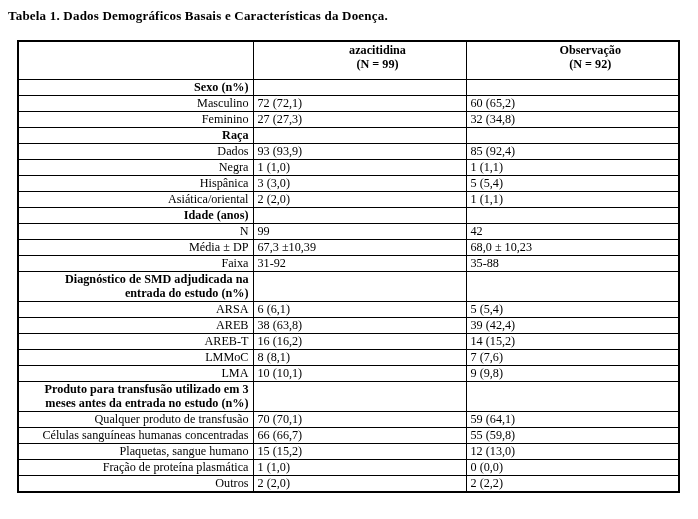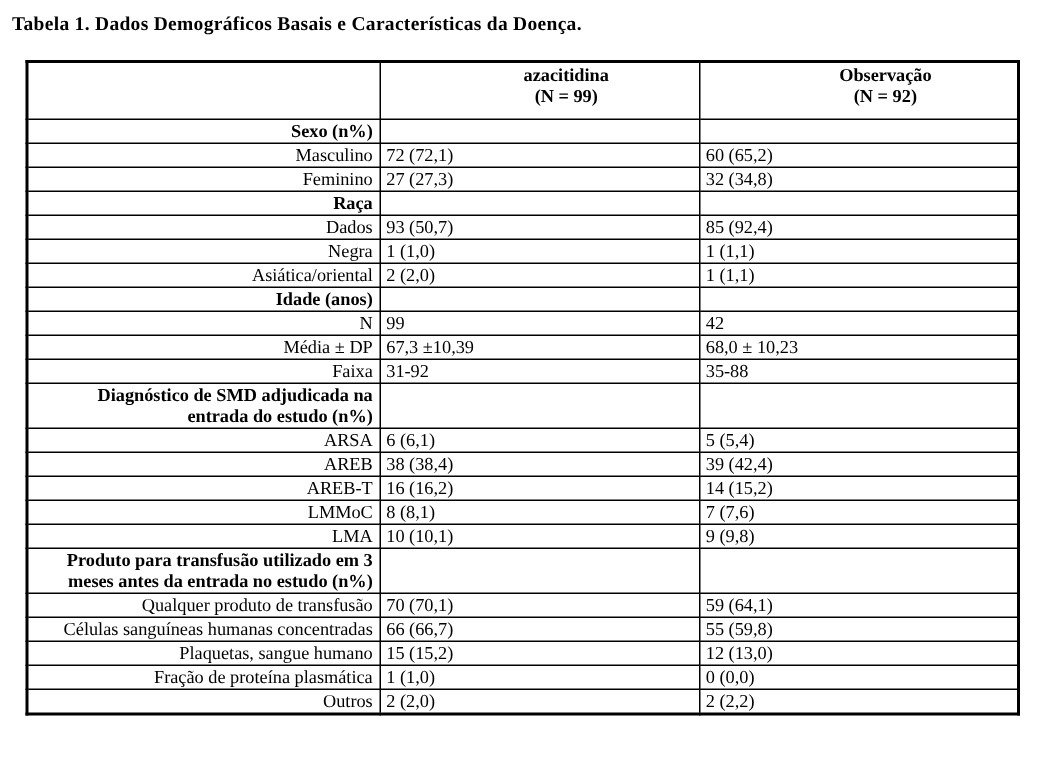--- a/index.html
+++ b/index.html
@@ -101,29 +101,34 @@
           <td class="val">27 (27,3)</td>
           <td class="val">32 (34,8)</td>
         </tr>
         <tr>
           <td class="c1 section">Raça</td>
           <td class="val section"></td>
           <td class="val section"></td>
         </tr>
         <tr>
           <td class="c1">Dados</td>
-          <td class="val">93 (50,7)</td>
+          <td class="val">93 (93,9)</td>
           <td class="val">85 (92,4)</td>
         </tr>
         <tr>
           <td class="c1">Negra</td>
           <td class="val">1 (1,0)</td>
           <td class="val">1 (1,1)</td>
         </tr>
         <tr>
+          <td class="c1">Hispânica</td>
+          <td class="val">3 (3,0)</td>
+          <td class="val">5 (5,4)</td>
+        </tr>
+        <tr>
           <td class="c1">Asiática/oriental</td>
           <td class="val">2 (2,0)</td>
           <td class="val">1 (1,1)</td>
         </tr>
         <tr>
           <td class="c1 section">Idade (anos)</td>
           <td class="val section"></td>
           <td class="val section"></td>
         </tr>
         <tr>
@@ -146,21 +151,21 @@
           <td class="val section"></td>
           <td class="val section"></td>
         </tr>
         <tr>
           <td class="c1">ARSA</td>
           <td class="val">6 (6,1)</td>
           <td class="val">5 (5,4)</td>
         </tr>
         <tr>
           <td class="c1">AREB</td>
-          <td class="val">38 (38,4)</td>
+          <td class="val">38 (63,8)</td>
           <td class="val">39 (42,4)</td>
         </tr>
         <tr>
           <td class="c1">AREB-T</td>
           <td class="val">16 (16,2)</td>
           <td class="val">14 (15,2)</td>
         </tr>
         <tr>
           <td class="c1">LMMoC</td>
           <td class="val">8 (8,1)</td>

